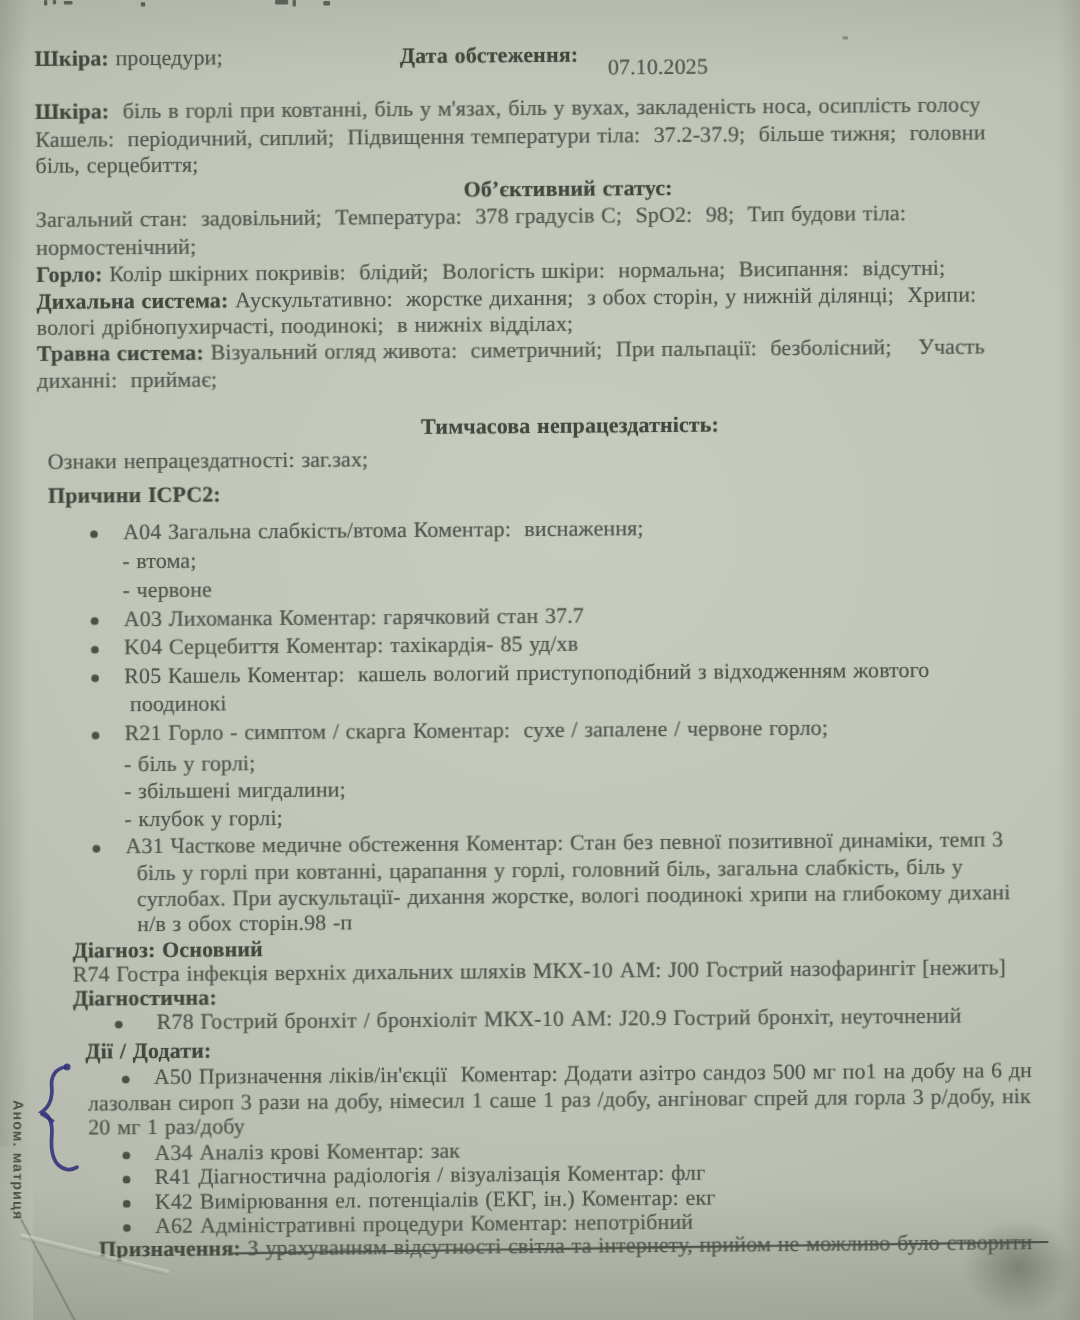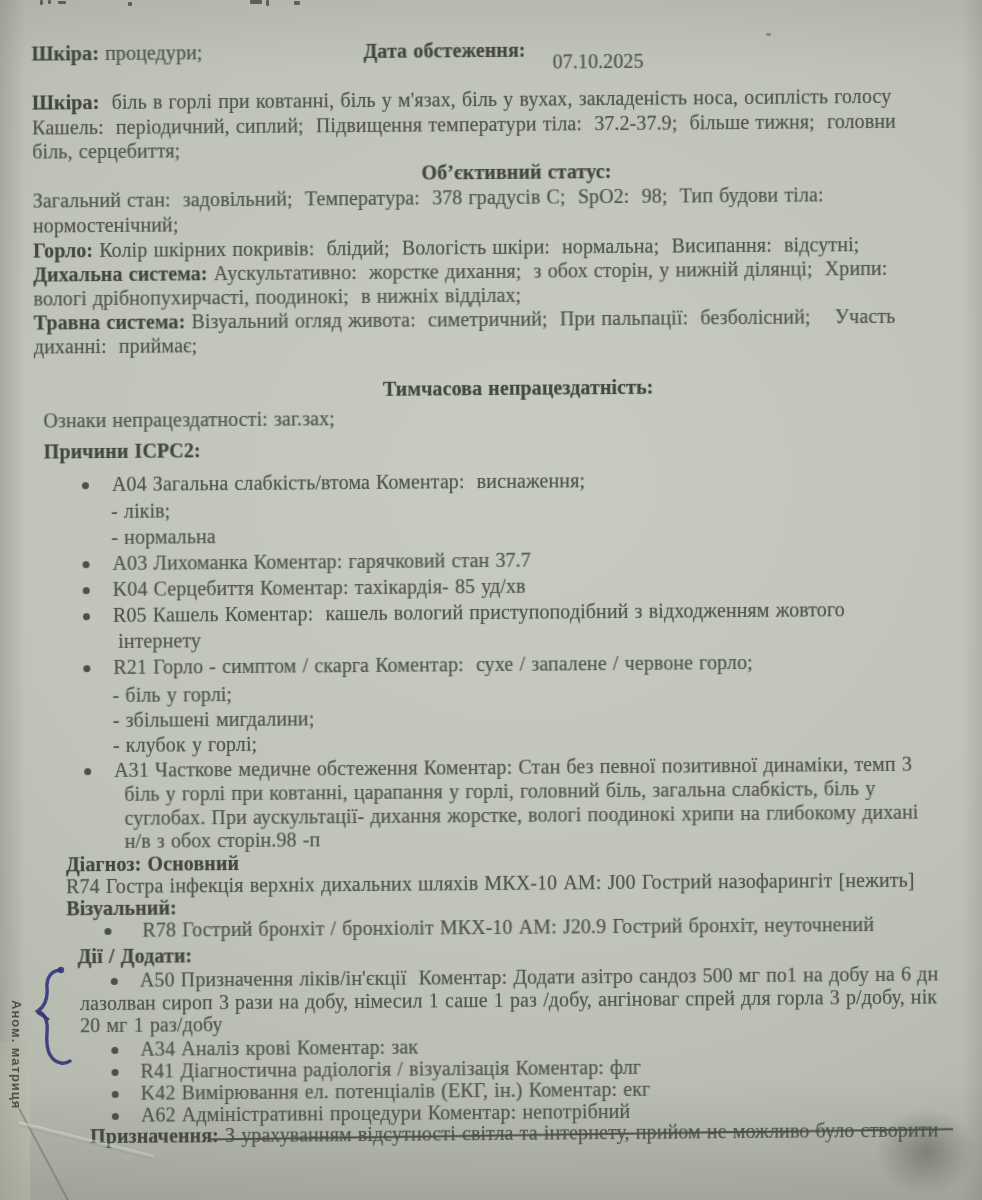--- a/index.html
+++ b/index.html
@@ -98,37 +98,37 @@
         <div class="ln l" style="margin-top: 4px;"><span class="">нормостенічний;</span></div>
         <div class="ln l" style="margin-top: 4px;"><span class="bd ">Горло:</span><span class=""> Колір шкірних покривів:  блідий;  Вологість шкіри:  нормальна;  Висипання:  відсутні;</span></div>
         <div class="ln l" style="margin-top: 3px;"><span class="bd ">Дихальна система:</span><span class=""> Аускультативно:  жорстке дихання;  з обох сторін, у нижній ділянці;  Хрипи:</span></div>
         <div class="ln l" style="margin-top: 3px;"><span class="">вологі дрібнопухирчасті, поодинокі;  в нижніх відділах;</span></div>
         <div class="ln l" style="margin-top: 3px;"><span class="bd ">Травна система:</span><span class=""> Візуальний огляд живота:  симетричний;  При пальпації:  безболісний;    Участь</span></div>
         <div class="ln l" style="margin-top: 3px;"><span class="">диханні:  приймає;</span></div>
         <div class="ln c" style="margin-top: 24px;"><span class="">Тимчасова непрацездатність:</span></div>
         <div class="ln l2" style="margin-top: 8px;"><span class="">Ознаки непрацездатності: заг.зах;</span></div>
         <div class="ln l2" style="margin-top: 10px;"><span class="bd ">Причини ICPC2:</span></div>
         <div class="ln b1" style="margin-top: 12px;"><span class="">A04 Загальна слабкість/втома Коментар:  виснаження;</span></div>
-        <div class="ln s1" style="margin-top: 6px;"><span class="">- ліків;</span></div>
-        <div class="ln s1" style="margin-top: 5px;"><span class="">- нормальна</span></div>
+        <div class="ln s1" style="margin-top: 6px;"><span class="">- втома;</span></div>
+        <div class="ln s1" style="margin-top: 5px;"><span class="">- червоне</span></div>
         <div class="ln b1" style="margin-top: 5px;"><span class="">A03 Лихоманка Коментар: гарячковий стан 37.7</span></div>
         <div class="ln b1" style="margin-top: 5px;"><span class="">K04 Серцебиття Коментар: тахікардія- 85 уд/хв</span></div>
         <div class="ln b1" style="margin-top: 5px;"><span class="">R05 Кашель Коментар:  кашель вологий приступоподібний з відходженням жовтого</span></div>
-        <div class="ln p1" style="margin-top: 5px;"><span class="">інтернету</span></div>
+        <div class="ln p1" style="margin-top: 5px;"><span class="">поодинокі</span></div>
         <div class="ln b1" style="margin-top: 5px;"><span class="">R21 Горло - симптом / скарга Коментар:  сухе / запалене / червоне горло;</span></div>
         <div class="ln s1" style="margin-top: 7px;"><span class="">- біль у горлі;</span></div>
         <div class="ln s1" style="margin-top: 4px;"><span class="">- збільшені мигдалини;</span></div>
         <div class="ln s1" style="margin-top: 4px;"><span class="">- клубок у горлі;</span></div>
         <div class="ln b1" style="margin-top: 4px;"><span class="">A31 Часткове медичне обстеження Коментар: Стан без певної позитивної динаміки, темп 3</span></div>
         <div class="ln p1b" style="margin-top: 3px;"><span class="">біль у горлі при ковтанні, царапання у горлі, головний біль, загальна слабкість, біль у</span></div>
         <div class="ln p1b" style="margin-top: 3px;"><span class="">суглобах. При аускультації- дихання жорстке, вологі поодинокі хрипи на глибокому дихані</span></div>
         <div class="ln p1b" style="margin-top: 2px;"><span class="">н/в з обох сторін.98 -п</span></div>
         <div class="ln l3" style="margin-top: 2px;"><span class="bd ">Діагноз: Основний</span></div>
         <div class="ln l3" style="margin-top: 1px;"><span class="">R74 Гостра інфекція верхніх дихальних шляхів МКХ-10 АМ: J00 Гострий назофарингіт [нежить]</span></div>
-        <div class="ln l3" style="margin-top: 1px;"><span class="bd ">Візуальний:</span></div>
+        <div class="ln l3" style="margin-top: 1px;"><span class="bd ">Діагностична:</span></div>
         <div class="ln b2" style="margin-top: 1px;"><span class="">R78 Гострий бронхіт / бронхіоліт МКХ-10 АМ: J20.9 Гострий бронхіт, неуточнений</span></div>
         <div class="ln l4" style="margin-top: 5px;"><span class="bd ">Дії / Додати:</span></div>
         <div class="ln b3" style="margin-top: 3px;"><span class="">A50 Призначення ліків/ін'єкції  Коментар: Додати азітро сандоз 500 мг по1 на добу на 6 дн</span></div>
         <div class="ln p2" style="margin-top: 2px;"><span class="">лазолван сироп 3 рази на добу, німесил 1 саше 1 раз /добу, ангіноваг спрей для горла 3 р/добу, нік</span></div>
         <div class="ln p2" style="margin-top: 1px;"><span class="">20 мг 1 раз/добу</span></div>
         <div class="ln b3" style="margin-top: 3px;"><span class="">A34 Аналіз крові Коментар: зак</span></div>
         <div class="ln b3" style="margin-top: 1px;"><span class="">R41 Діагностична радіологія / візуалізація Коментар: флг</span></div>
         <div class="ln b3" style="margin-top: 1px;"><span class="">K42 Вимірювання ел. потенціалів (ЕКГ, ін.) Коментар: екг</span></div>
         <div class="ln b3" style="margin-top: 1px;"><span class="">A62 Адміністративні процедури Коментар: непотрібний</span></div>
         <div class="ln l5" style="margin-top: 0px;"><span class="bd ">Призначення:</span><span class="strk "> З урахуванням відсутності світла та інтернету, прийом не можливо було створити</span></div>

